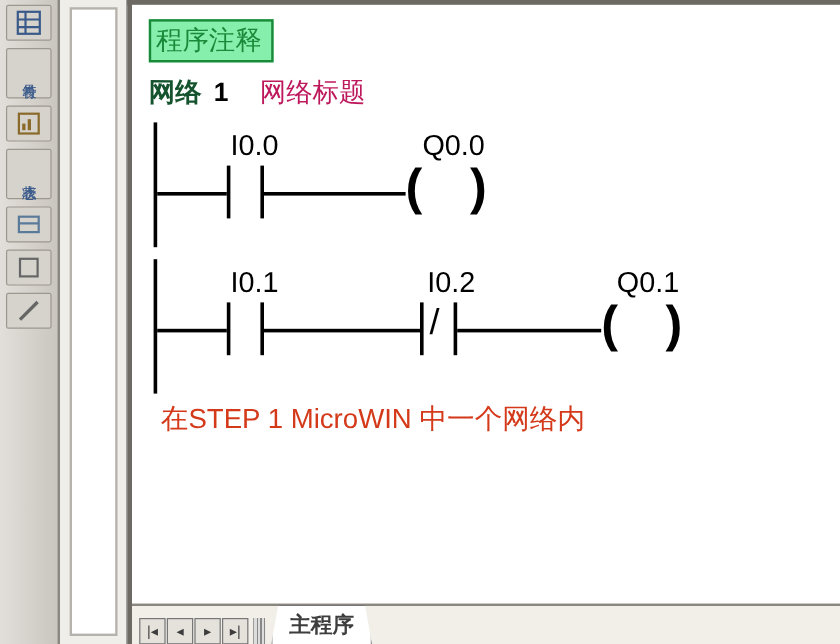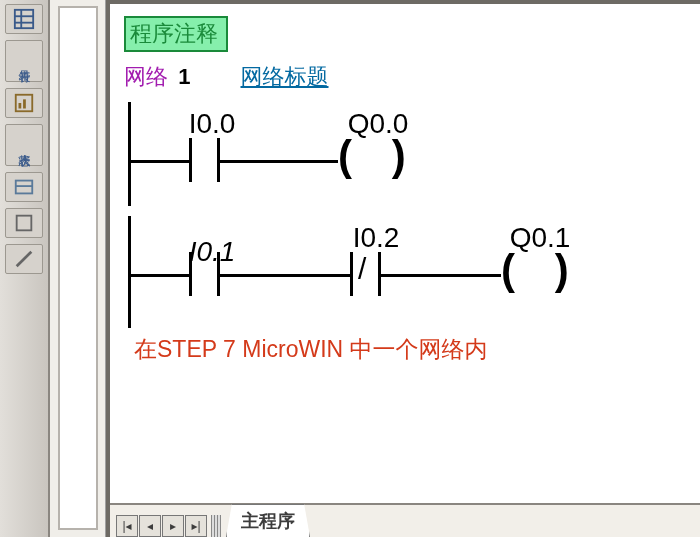--- a/index.html
+++ b/index.html
@@ -75,41 +75,41 @@
     color:#1a8a3a;
     font-size:22px;
     padding:1px 8px 1px 4px;
     margin:2px 0 4px 4px;
     background:#86efac;
   }
   .net-header {
     font-size:22px;
     margin:6px 0 2px 4px;
   }
-  .net-header .bold { font-weight:400; color:#a21caf;margin-top:32px; }
+  .net-header .bold { font-weight:700; color:#14532d;margin-top:32px; }
   .net-header .num { font-weight:800; color:#000; margin-left:4px;}
-  .net-header .title{ color:#0369a1; margin-left:44px;text-decoration:underline; }
+  .net-header .title{ color:#be185d; margin-left:20px; }
   
   .rung {
     position:relative;
     height:110px;
     margin-top:10px;
   }
   .rail {
     position:absolute;
     left:8px; top:0; bottom:0;
     width:3px; background:#000;
   }
   .hline {
     position:absolute;
     height:3px; background:#000;
   }
   .lbl {
     position:absolute;
-    font-size:28px;
+    font-size:24px;
     color:#000;
     transform:translateX(-50%);
     white-space:nowrap;
   }
   .contact .v1,.contact .v2{
     position:absolute; width:3px; height:44px; background:#000; top:-22px;
   }
   .contact { position:absolute; }
   .contact .v1{ left:0;} .contact .v2{ left:28px;}
   .slash{
@@ -234,39 +234,39 @@
         <div class="v1"></div>
           <div class="v2"></div>
       </div>
       <div class="hline" style="left:100px; top:58px; width:118px;"></div>
       <span class="coil" style="left:218px; top:30px;">( )</span>
     </div>
 
     
     <div class="rung" style="height:112px;">
       <div class="rail"></div>
-      <span class="lbl" style="left:92px; top:20px;font-style:italic;">I0.1</span>
+      <span class="lbl" style="left:92px; top:6px;">I0.1</span>
       <span class="lbl" style="left:256px; top:6px;">I0.2</span>
       <span class="lbl" style="left:420px; top:6px;">Q0.1</span>
       <div class="hline" style="left:11px; top:58px; width:58px;"></div>
       <div class="contact" style="left:69px; top:58px;">
         <div class="v1"></div>
           <div class="v2"></div>
       </div>
       <div class="hline" style="left:100px; top:58px; width:130px;"></div>
       <div class="contact" style="left:230px; top:58px;">
         <div class="v1"></div>
           <div class="v2"></div>
         <span class="slash">/</span>
       </div>
       <div class="hline" style="left:261px; top:58px; width:120px;"></div>
       <span class="coil" style="left:381px; top:30px;">( )</span>
     </div>
 
-    <div class="note">在STEP 7 MicroWIN 中一个网络内</div>
+    <div class="note">在STEP 1 MicroWIN 中一个网络内</div>
 
 
   </div>
 
   <div class="tabbar">
     <div class="navbtn">|◂</div>
     <div class="navbtn">◂</div>
     <div class="navbtn">▸</div>
     <div class="navbtn">▸|</div>
     <div class="grab"></div>

